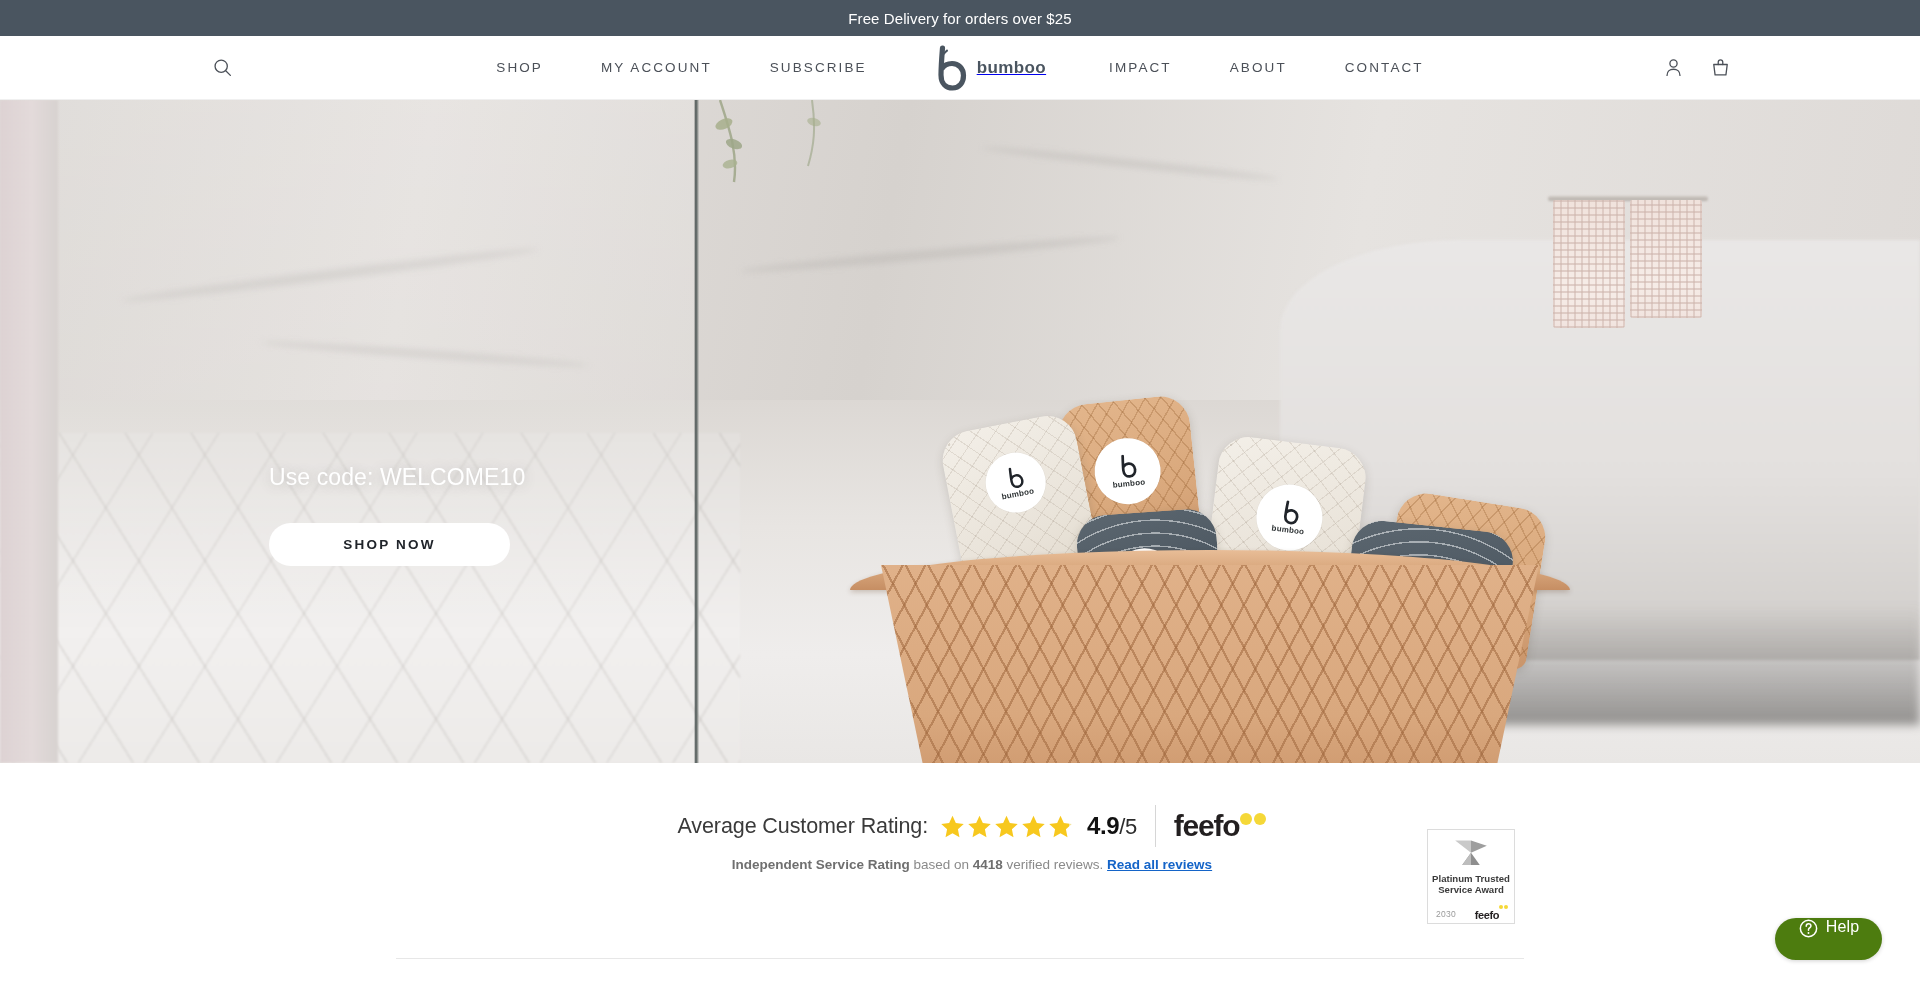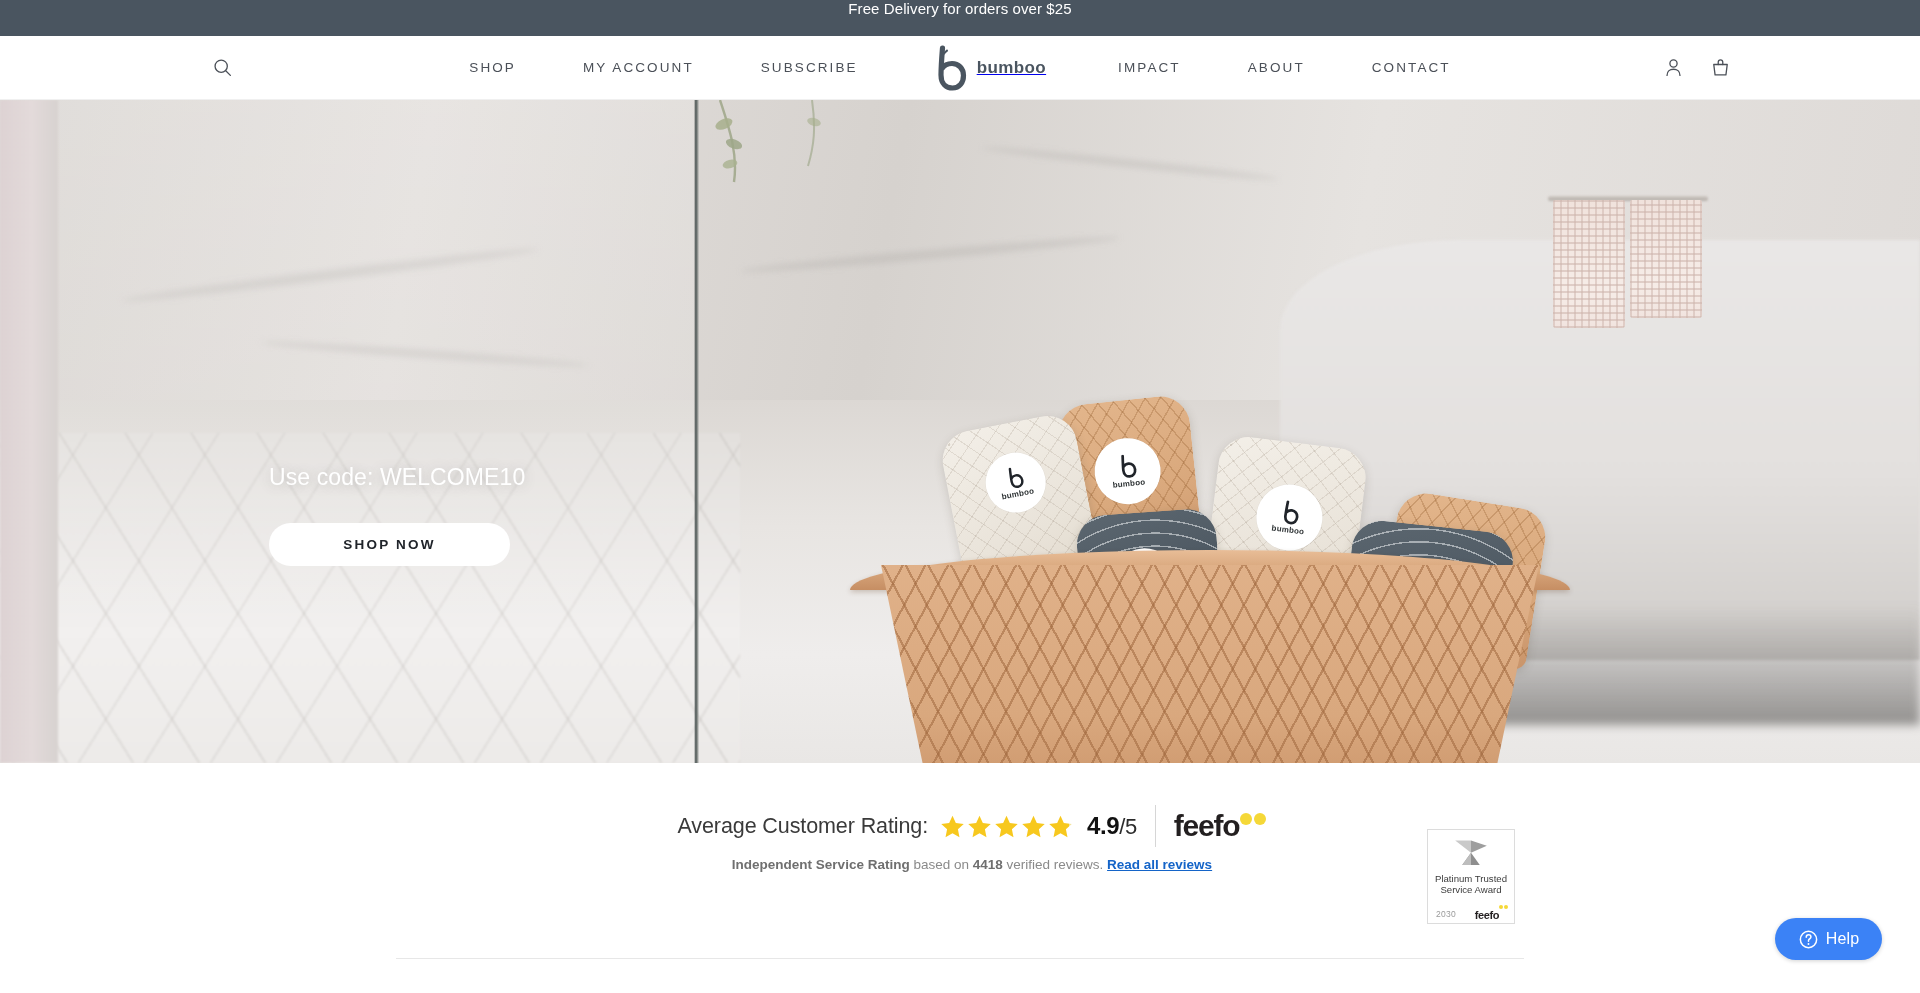--- a/index.html
+++ b/index.html
@@ -10,21 +10,21 @@
     background: #ffffff;
     font-family: "Liberation Sans", sans-serif;
   }
 
   
   .announce {
     height: 36px;
     background: #4a5560;
     color: #ffffff;
     display: flex;
-    align-items: flex-start;
+    align-items: center;
     justify-content: center;
     font-size: 15px;
     letter-spacing: .1px;
   }
 
   
   .header {
     height: 64px;
     background: #ffffff;
     display: flex;
@@ -42,21 +42,21 @@
     width: 34px; height: 34px;
     display: flex; align-items: center; justify-content: center;
     cursor: pointer;
     background: none; border: none;
   }
   .nav {
     flex: 1;
     display: flex;
     align-items: center;
     justify-content: center;
-    gap: 9px;
+    gap: 0px;
   }
   .nav-link {
     font-size: 13.5px;
     letter-spacing: 2.1px;
     color: #4b5058;
     text-decoration: none;
     text-transform: uppercase;
     padding: 0 29px;
     white-space: nowrap;
     font-weight: 400;
@@ -312,41 +312,41 @@
   .award {
     position: absolute;
     left: 1427px; top: 829px;
     width: 88px; height: 95px;
     border: 1px solid #dcdcdc;
     background: #ffffff;
     display: flex; flex-direction: column; align-items: center;
     padding-top: 7px;
   }
   .award-mark { width: 40px; height: 36px; }
-  .award-t1 { font-size: 9.6px; font-weight: 400; color: #3b3b3b; line-height: 1.22; margin-top: 4px; text-align: center; }
+  .award-t1 { font-size: 9.6px; font-weight: 700; color: #3b3b3b; line-height: 1.22; margin-top: 4px; text-align: center; }
   .award-bot { display: flex; align-items: center; justify-content: space-between; width: 100%; padding: 6px 6px 0 8px; margin-top: 3px; }
   .award-year { font-size: 8.5px; color: #9a9a9a; letter-spacing: .3px; }
   .award-feefo { font-size: 11px; font-weight: 800; color: #231f20; letter-spacing: -.4px; }
   .award-dots { display:inline-flex; gap:1px; vertical-align: top; }
   .award-dots i { width: 4px; height: 4px; border-radius: 50%; background: #f5d838; display:block; }
 
   .divider {
     position: absolute;
     left: 396px; right: 396px; top: 958px;
     height: 1px; background: #e7e7e7;
   }
 
   
   .help-widget {
     position: absolute;
     left: 1775px; top: 918px;
     width: 107px; height: 42px;
-    background: #3b82f6;
+    background: #4d7c0f;
     border-radius: 21px;
-    display: flex; align-items: center; justify-content: center;
+    display: flex; justify-content: center;
     gap: 7px;
     cursor: pointer;
     box-shadow: 0 1px 4px rgba(0,0,0,.18);
   }
   .help-label { color: #ffffff; font-size: 16px; letter-spacing: .1px; }
 </style>
 </head>
 <body>
 
 <div class="announce">

